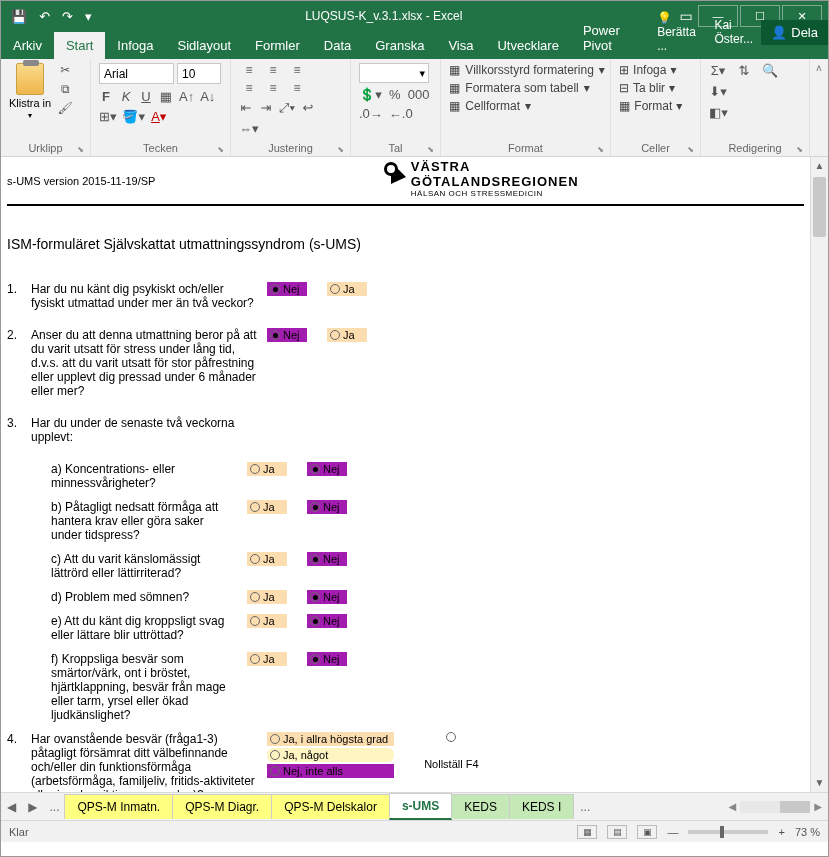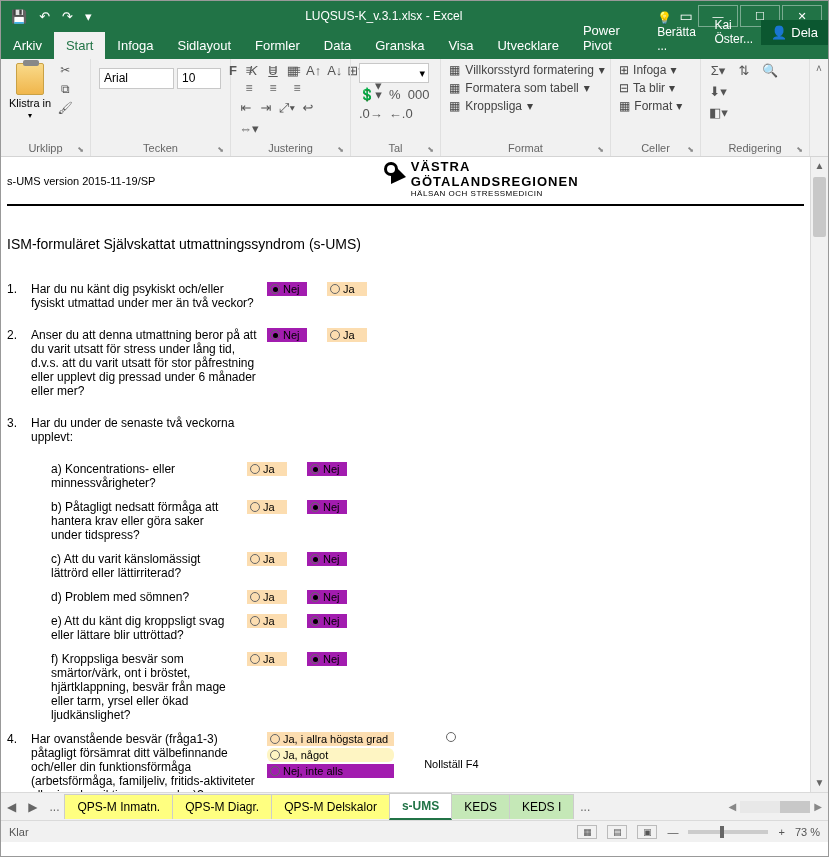--- a/index.html
+++ b/index.html
@@ -156,21 +156,21 @@
       <div class="mini-col">
         <span class="mini-icon">✂</span>
         <span class="mini-icon">⧉</span>
         <span class="mini-icon">🖌</span>
       </div>
     </div>
     <div class="group-label">Urklipp</div>
   </div>
 
   <div class="group" style="width:140px">
-    <div style="display:flex;flex-direction:row;gap:5px">
+    <div style="display:flex;flex-direction:column;gap:5px">
       <div class="font-row">
         <input class="font-select fontname" value="Arial" style="">
         <input class="font-select fontsize" value="10" style="">
       </div>
       <div class="btnrow">
         <span><b>F</b></span>
         <span><i>K</i></span>
         <span><u>U</u></span>
         <span>▦</span>
         <span>A↑</span>
@@ -224,21 +224,21 @@
         <span>←.0</span>
       </div>
     </div>
     <div class="group-label">Tal</div>
   </div>
 
   <div class="group" style="width:170px">
     <div class="styles-col">
       <div class="row">▦ <span>Villkorsstyrd formatering</span> ▾</div>
       <div class="row">▦ <span>Formatera som tabell</span> ▾</div>
-      <div class="row">▦ <span>Kroppsliga</span> ▾</div>
+      <div class="row">▦ <span>Cellformat</span> ▾</div>
     </div>
     <div class="group-label">Format</div>
   </div>
 
   <div class="group" style="width:90px">
     <div class="styles-col cells-col">
       <div class="row">⊞ <span>Infoga</span> ▾</div>
       <div class="row">⊟ <span>Ta blir</span> ▾</div>
       <div class="row">▦ <span>Format</span> ▾</div>
     </div>

